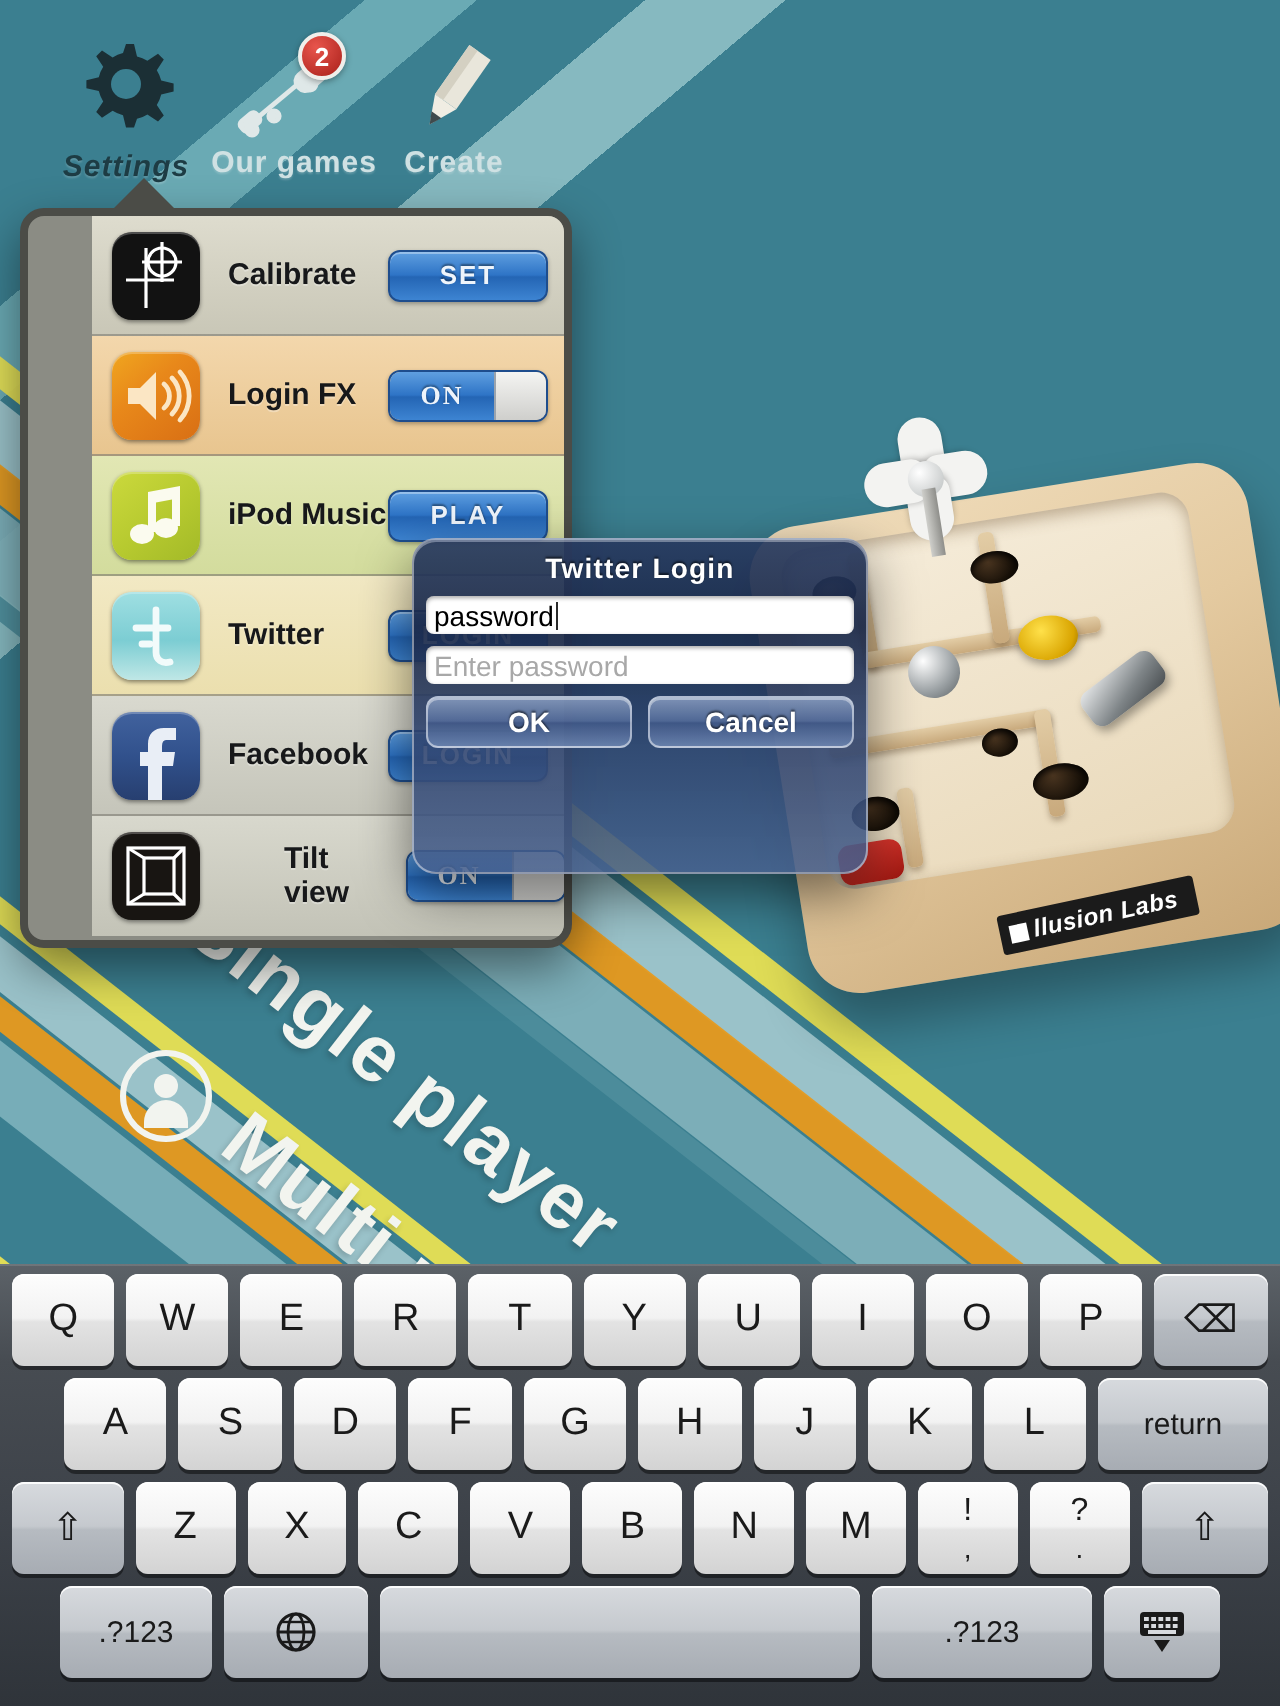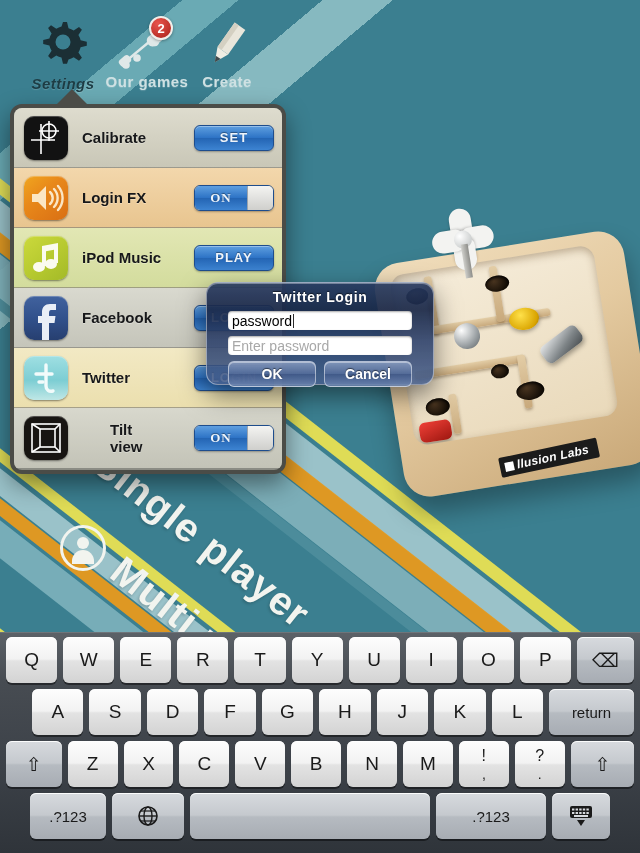--- a/index.html
+++ b/index.html
@@ -148,20 +148,21 @@
   }
 
   
   #panel {
     position:absolute; left:10px; top:104px; width:276px; height:370px;
     background:#8b8c84;
     border:4px solid #4b4c47;
     border-radius:12px;
     box-shadow:0 10px 24px rgba(0,0,0,.45);
     overflow:hidden;
+    padding-left:32px;
   }
   #panel-arrow {
     position:absolute; left:55px; top:89px; width:0; height:0;
     border-left:17px solid transparent;
     border-right:17px solid transparent;
     border-bottom:17px solid #4b4c47;
     z-index:3;
   }
   .srow {
     position:relative; height:60px; display:flex; align-items:center;
@@ -212,27 +213,27 @@
     text-shadow:0 -1px 1px rgba(0,0,0,.4);
     font-family:Liberation Serif, serif;
   }
   .toggle .knob {
     flex:1; background:linear-gradient(180deg,#f4f4f2,#cfcfcc);
     border-left:1px solid #9aa3ad;
   }
 
   
   #dialog {
-    position:absolute; left:206px; top:282px; width:228px; height:103px;
+    position:absolute; left:206px; top:269px; width:228px; height:168px;
     border-radius:12px;
     background:linear-gradient(180deg, rgba(40,58,96,.93) 0%, rgba(26,40,72,.93) 26%,
                rgba(46,66,108,.90) 58%, rgba(70,95,140,.88) 100%);
     border:1px solid rgba(255,255,255,.45);
     box-shadow:0 10px 26px rgba(0,0,0,.5), inset 0 1px 0 rgba(255,255,255,.35);
-    padding:6px 21px 9px;
+    padding:6px 6px 9px;
     z-index:10;
   }
   #dlg-title {
     text-align:center; color:#fff; font-size:14px; font-weight:bold;
     letter-spacing:.6px; text-shadow:0 -1px 1px rgba(0,0,0,.6);
     margin-bottom:6px;
   }
   .field {
     height:19px; border-radius:4px; background:#fff;
     margin-bottom:6px; display:flex; align-items:center;
@@ -444,41 +445,41 @@
             <polygon points="18,10 34,7 34,13 18,16"></polygon>
             <ellipse cx="15" cy="31" rx="6" ry="5"></ellipse>
             <ellipse cx="27" cy="28" rx="6" ry="5"></ellipse>
           </g>
         </svg>
       </div>
       <div class="name">iPod Music</div>
       <div class="btn-blue">PLAY</div>
     </div>
 
-    <div class="srow r-facebook">
-      <div class="icon ic-facebook">
-        <svg width="44" height="44" viewBox="0 0 44 44">
-          <path d="M27 14 h5 v-6 h-6 c-5 0-8 3-8 8 v4 h-4 v7 h4 v17 h7 v-17 h5.5 l1-7 h-6.5 v-3 c0-2 .8-3 2-3z" fill="#e9eef6"></path>
-        </svg>
-      </div>
-      <div class="name">Facebook</div>
-      <div class="btn-blue">LOGIN</div>
-    </div>
-
     <div class="srow r-twitter">
       <div class="icon ic-twitter">
         <svg width="44" height="44" viewBox="0 0 44 44">
           <g fill="none" stroke="#f2fbfb" stroke-width="3.4" stroke-linecap="round">
             <path d="M12 18 h16"></path>
             <path d="M22 9 v21 c0 4 3 6 7 5"></path>
             <path d="M15 26 h4"></path>
           </g>
         </svg>
       </div>
       <div class="name">Twitter</div>
+      <div class="btn-blue">LOGIN</div>
+    </div>
+
+    <div class="srow r-facebook">
+      <div class="icon ic-facebook">
+        <svg width="44" height="44" viewBox="0 0 44 44">
+          <path d="M27 14 h5 v-6 h-6 c-5 0-8 3-8 8 v4 h-4 v7 h4 v17 h7 v-17 h5.5 l1-7 h-6.5 v-3 c0-2 .8-3 2-3z" fill="#e9eef6"></path>
+        </svg>
+      </div>
+      <div class="name">Facebook</div>
       <div class="btn-blue">LOGIN</div>
     </div>
 
     <div class="srow r-tilt">
       <div class="icon ic-tilt">
         <svg width="44" height="44" viewBox="0 0 44 44">
           <g stroke="#fff" stroke-width="1.6" fill="none">
             <rect x="8" y="8" width="28" height="28"></rect>
             <rect x="16" y="13" width="15" height="18"></rect>
             <line x1="8" y1="8" x2="16" y2="13"></line>

